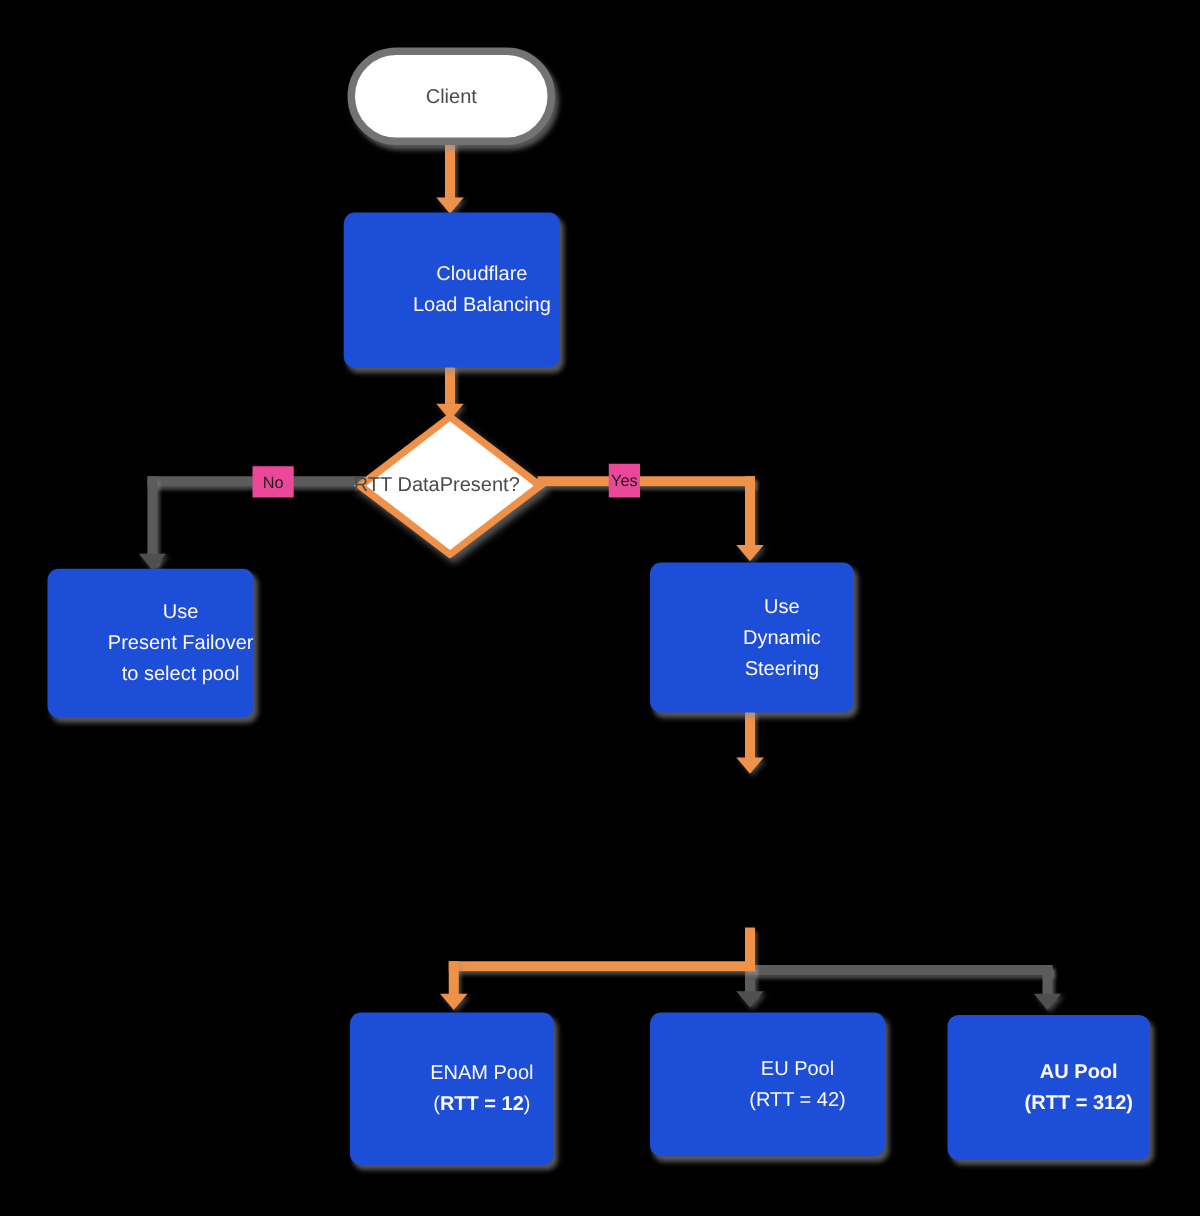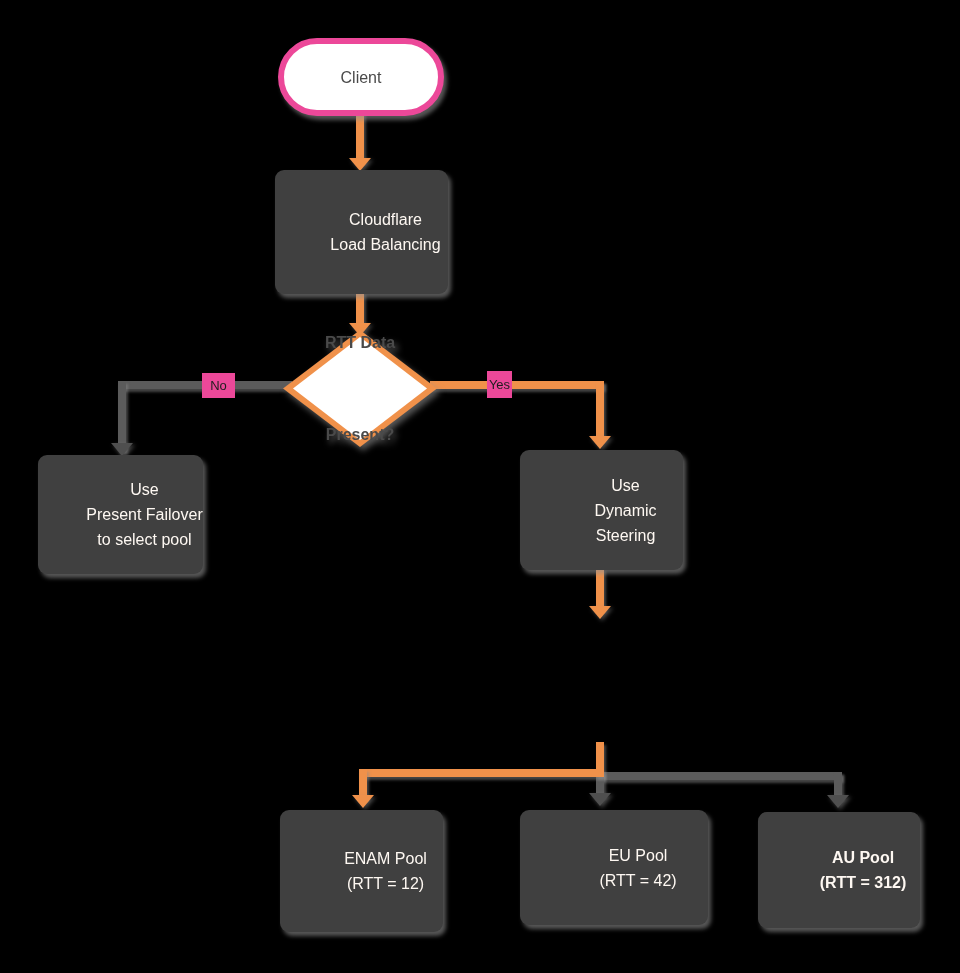--- a/index.html
+++ b/index.html
@@ -7,36 +7,36 @@
     position:relative;width:960px;height:973px;background:#000;overflow:hidden;
     font-family:"Liberation Sans",sans-serif;
   }
   
   .node{
     position:absolute;box-sizing:border-box;display:flex;flex-direction:column;
     align-items:center;justify-content:center;text-align:center;
     font-size:16px;line-height:25px;z-index:4;
   }
   .orange-box{
-    background:#404040;color:#FEF8F2;border-radius:9px;
+    background:#1d4ed8;color:#FEF8F2;border-radius:9px;
     box-shadow:3px 4px 4px rgba(145,145,145,0.6);
     padding-left:48px;
   }
   .stadium{
-    background:#ffffff;color:#4A4A4A;border:6px solid #ec4899;border-radius:40px;
+    background:#ffffff;color:#4A4A4A;border:6px solid #737373;border-radius:40px;
     box-shadow:3px 4px 4px rgba(145,145,145,0.6);
   }
   .diamond-wrap{position:absolute;z-index:4;filter:drop-shadow(3px 4px 3px rgba(145,145,145,0.6));}
   .diamond-outer{position:absolute;inset:0;background:#F0914A;
     clip-path:polygon(50% 0%,100% 50%,50% 100%,0% 50%);}
   .diamond-inner{position:absolute;left:10px;right:10px;top:7px;bottom:7px;background:#ffffff;
     clip-path:polygon(50% 0%,100% 50%,50% 100%,0% 50%);}
-  .diamond-text{position:absolute;inset:0;display:flex;flex-direction:column;align-items:center;
-    justify-content:space-between;text-align:center;color:#4A4A4A;font-size:16px;line-height:25px;font-weight:bold;}
-  .bold{font-weight:400;}
+  .diamond-text{position:absolute;inset:0;display:flex;flex-direction:row;align-items:center;
+    justify-content:flex-start;text-align:center;color:#4A4A4A;font-size:16px;line-height:25px;}
+  .bold{font-weight:700;}
   
   .line{position:absolute;box-shadow:2px 3px 3px rgba(140,140,140,0.5);}
   .orange-line{background:#F0914A;z-index:2;}
   .gray-line{background:#5B5B5B;z-index:1;}
   .arrow-down{position:absolute;width:0;height:0;
     border-left:11px solid transparent;border-right:11px solid transparent;
     filter:drop-shadow(2px 2px 2px rgba(140,140,140,0.5));}
   .arrow-orange{border-top:13px solid #F0914A;z-index:2;}
   .arrow-gray{border-top:13px solid #4F4F4F;z-index:1;}
   

